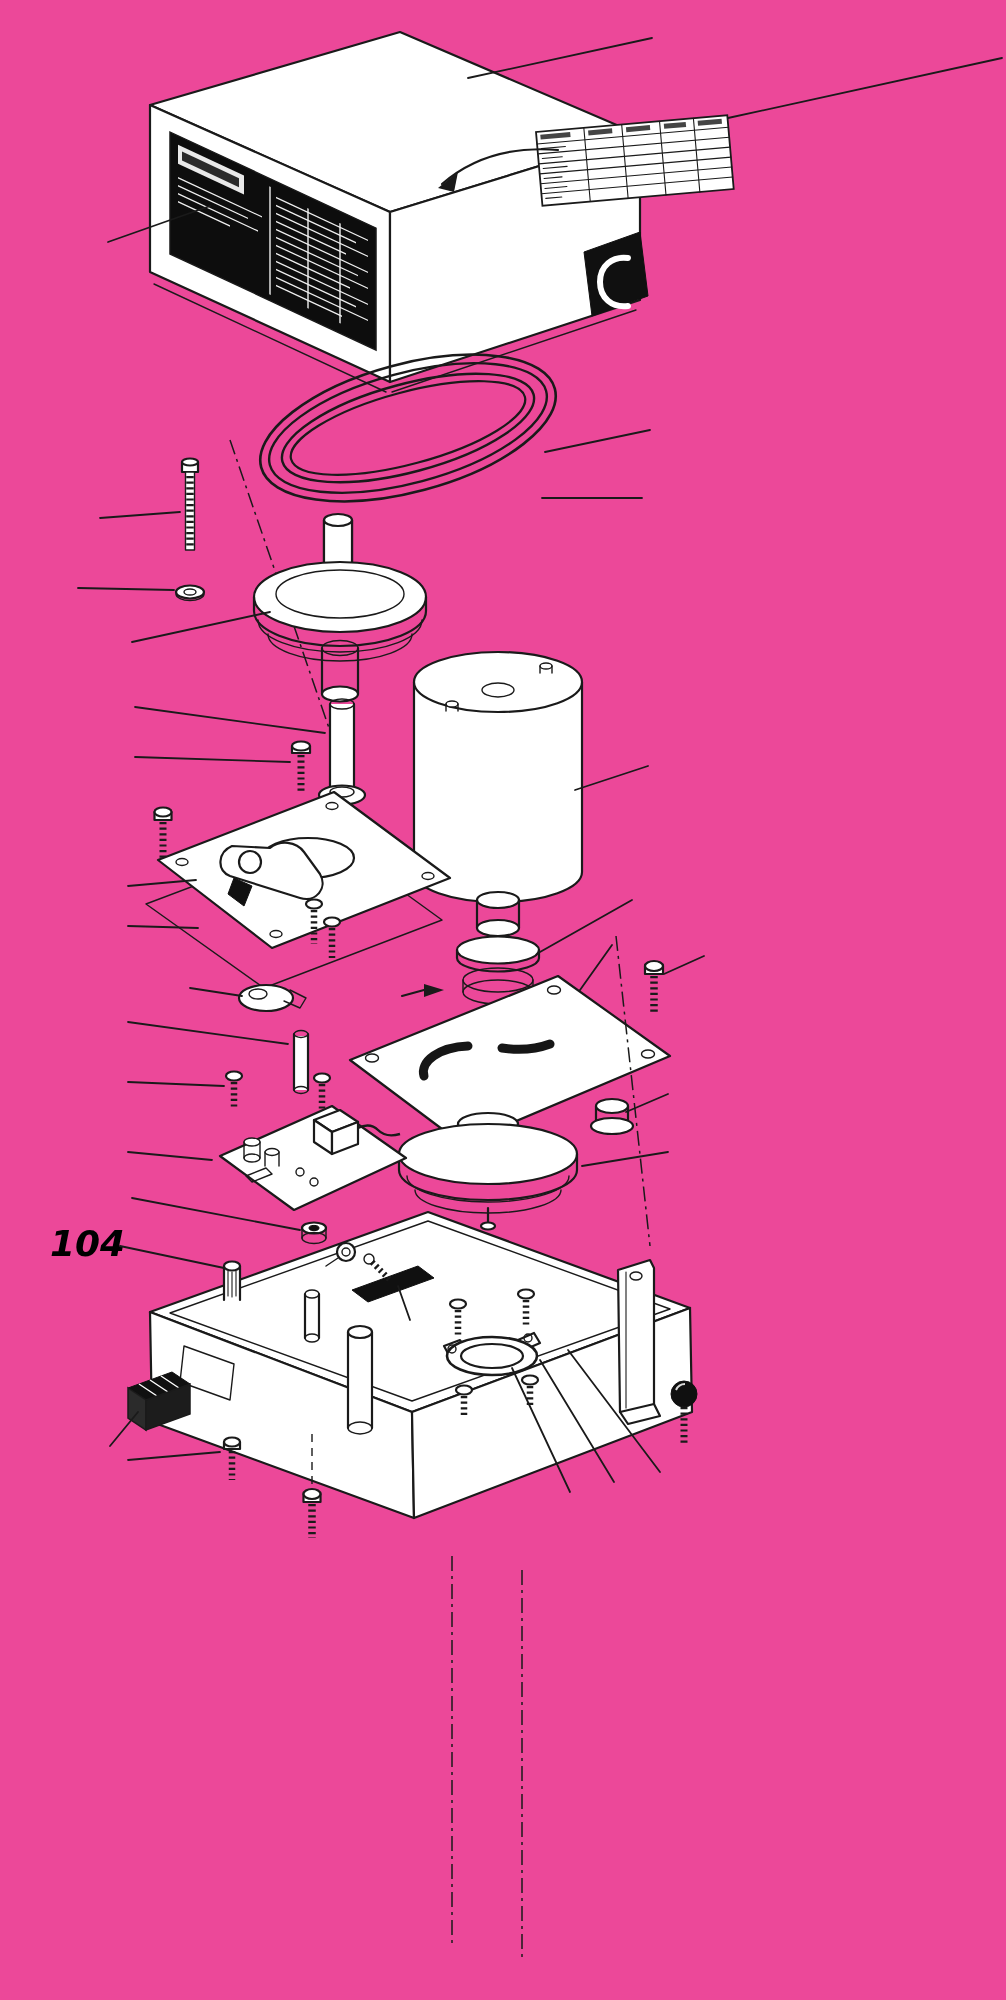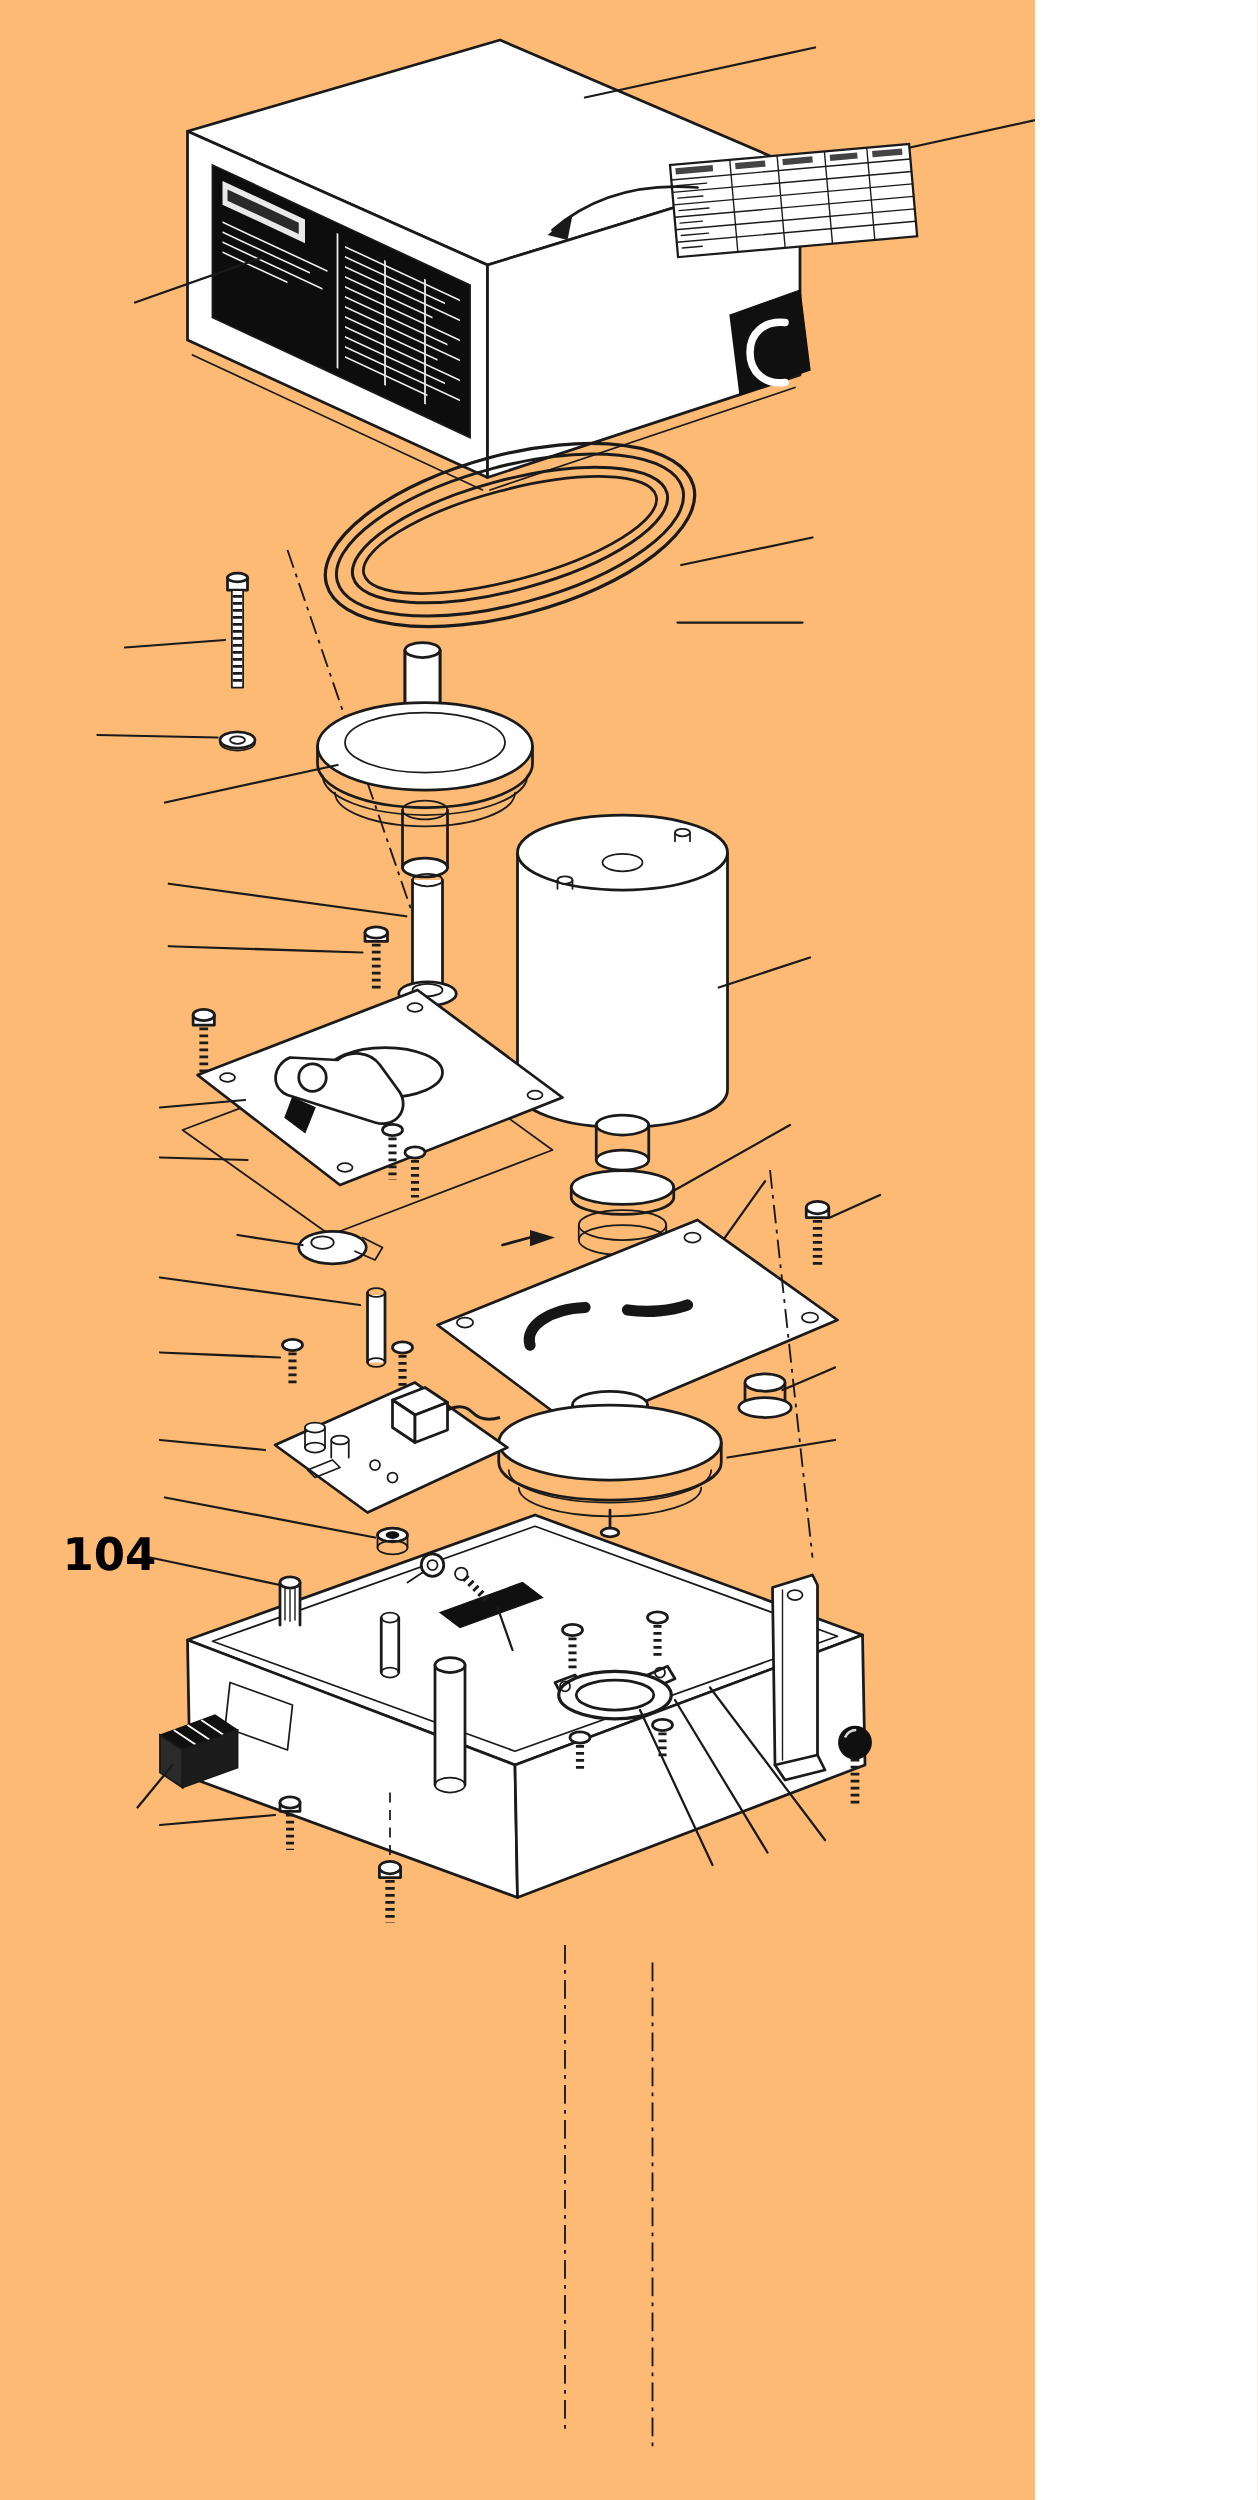--- a/index.html
+++ b/index.html
@@ -1,16 +1,16 @@
 <!DOCTYPE html>
 <html><head>
 <meta charset="utf-8">
 <style>
   html,body{margin:0;padding:0;background:#ffffff;}
-  .page{width:828px;height:2000px;position:relative;background:#fdba74;overflow:hidden;}
+  .page{width:1006px;height:2000px;position:relative;background:#ec4899;overflow:hidden;font-style:italic;}
   svg{display:block;}
   .s  {fill:none;stroke:#1a1a1a;stroke-width:2.2;stroke-linejoin:round;stroke-linecap:round;}
   .sw {fill:#ffffff;stroke:#1a1a1a;stroke-width:2.2;stroke-linejoin:round;}
   .t  {stroke-width:1.4;}
   .th {stroke-width:1.1;}
   .dk {fill:#101010;stroke:#101010;stroke-width:1;}
   .ldr{stroke:#1a1a1a;stroke-width:1.8;fill:none;stroke-linecap:round;}
   .thr{stroke:#1a1a1a;fill:none;stroke-dasharray:2.2 3.4;}
   .axis{stroke:#1a1a1a;stroke-width:1.5;fill:none;stroke-dasharray:15 5 3 5;}
   .dash{stroke:#1a1a1a;stroke-width:1.4;fill:none;stroke-dasharray:8 6;}

